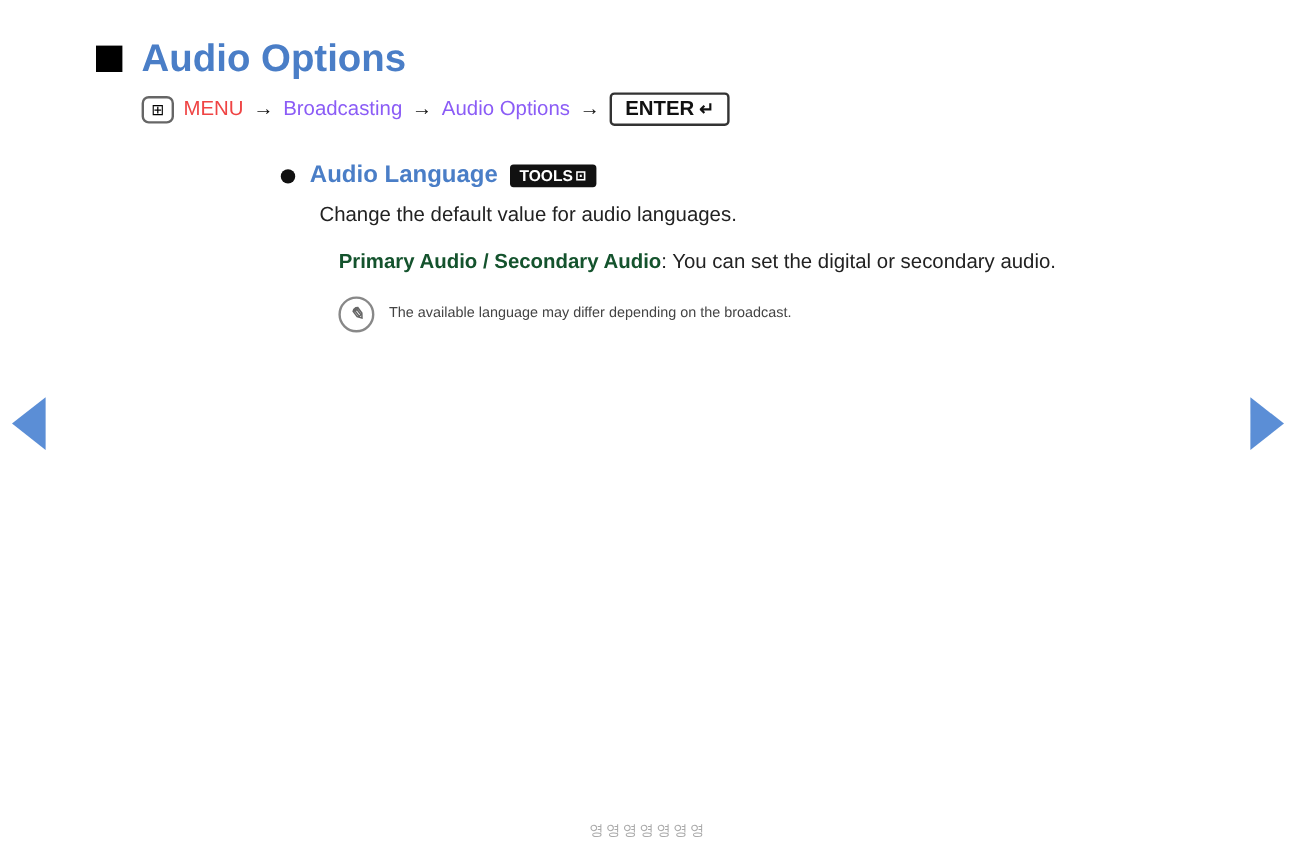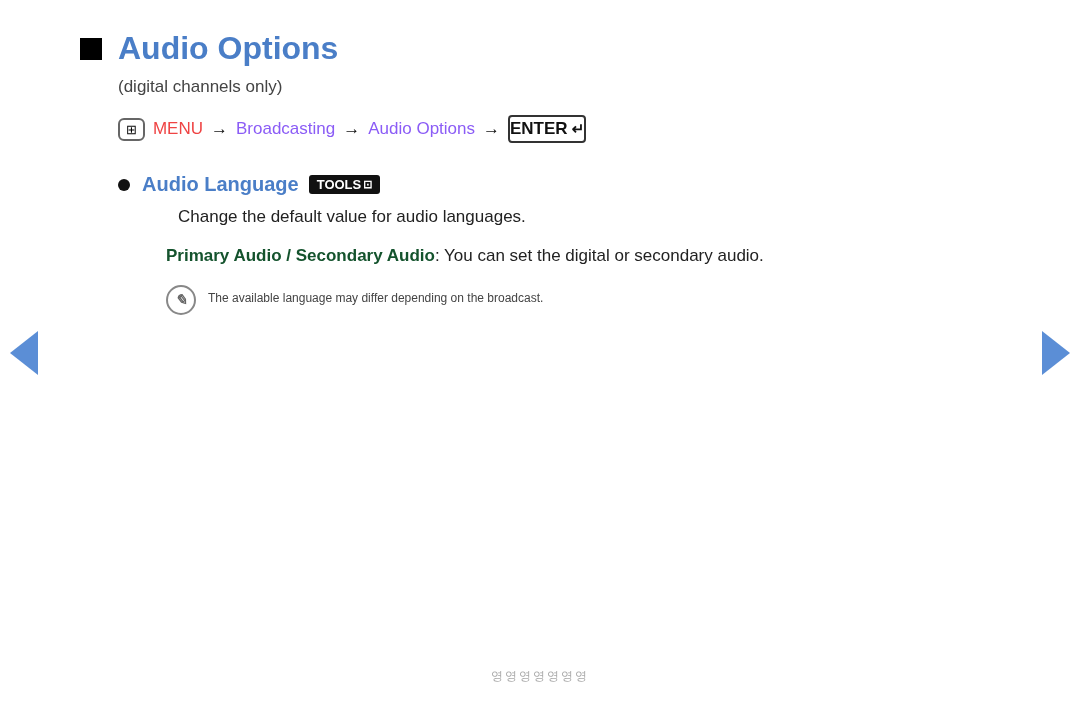--- a/index.html
+++ b/index.html
@@ -84,35 +84,36 @@
 
     .breadcrumb-link {
       color: #8b5cf6;
       font-size: 17px;
       font-weight: normal;
     }
 
     .enter-box {
       border: 2px solid #333;
       border-radius: 4px;
-      padding: 2px 0;
+      padding: 2px 11px;
       font-weight: bold;
       font-size: 17px;
       color: #111;
       display: inline-flex;
       align-items: center;
       gap: 4px;
     }
 
     .section-item {
       display: flex;
       align-items: flex-start;
       gap: 12px;
       margin-bottom: 8px;
       margin-left: 38px;
+      justify-content: flex-end;
     }
 
     .bullet {
       width: 12px;
       height: 12px;
       background: #111;
       border-radius: 50%;
       flex-shrink: 0;
       margin-top: 6px;
     }
@@ -134,21 +135,21 @@
       padding: 2px 8px;
       border-radius: 3px;
       display: inline-flex;
       align-items: center;
       gap: 2px;
     }
 
     .description {
       font-size: 17px;
       color: #222;
-      margin-left: 36px;
+      margin-left: 8px;
       margin-top: 8px;
       margin-bottom: 12px;
       line-height: 1.5;
     }
 
     .primary-secondary {
       font-size: 17px;
       margin-left: 24px;
       margin-bottom: 16px;
       line-height: 1.6;
@@ -215,39 +216,38 @@
       width: 0;
       height: 0;
       border-top: 22px solid transparent;
       border-bottom: 22px solid transparent;
       border-left: 28px solid #5b8ed6;
       cursor: pointer;
     }
 
     .footer-text {
       position: absolute;
-      bottom: 20px;
+      bottom: 4px;
       left: 50%;
       transform: translateX(-50%);
       font-size: 12px;
       color: #aaa;
       letter-spacing: 2px;
     }
   </style>
 </head>
 <body>
 
 <div class="main-content">
 
   <div class="page-title-row">
     <span class="title-icon"></span>
     <h1 class="page-title">Audio Options</h1>
   </div>
 
-  <p class="subtitle">(digital channels only)</p>
 
   <div class="breadcrumb-row">
     <span class="menu-icon-box">
       <span style="font-size:13px;">⊞</span>
     </span>
     <span class="menu-text">MENU</span>
     <span class="arrow">→</span>
     <span class="breadcrumb-link">Broadcasting</span>
     <span class="arrow">→</span>
     <span class="breadcrumb-link">Audio Options</span>

